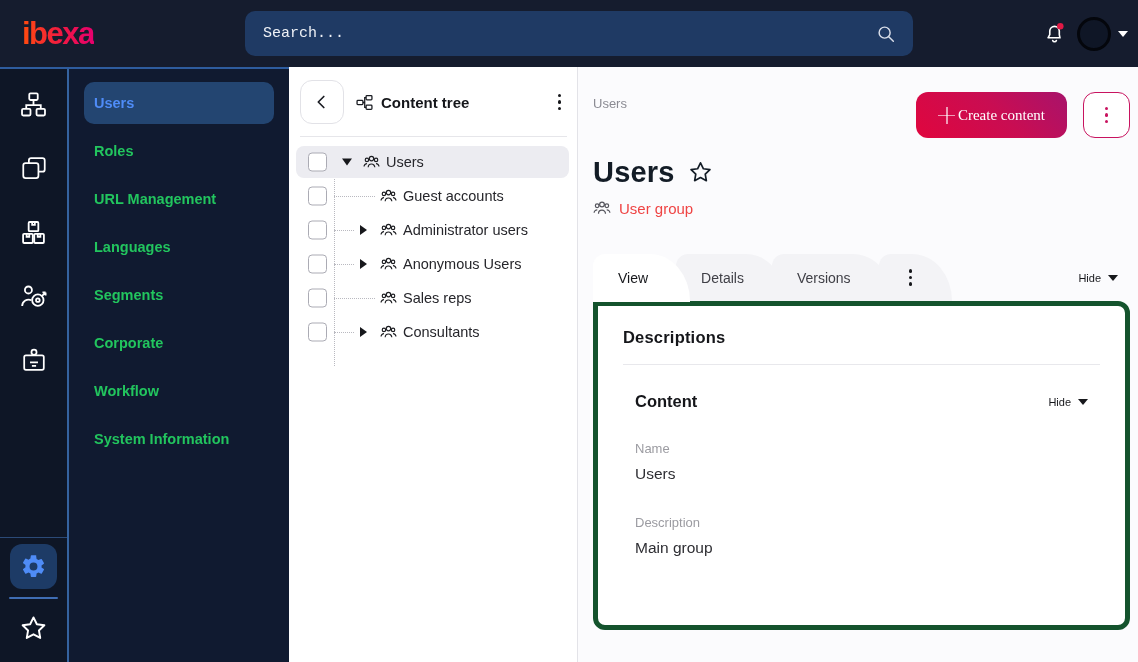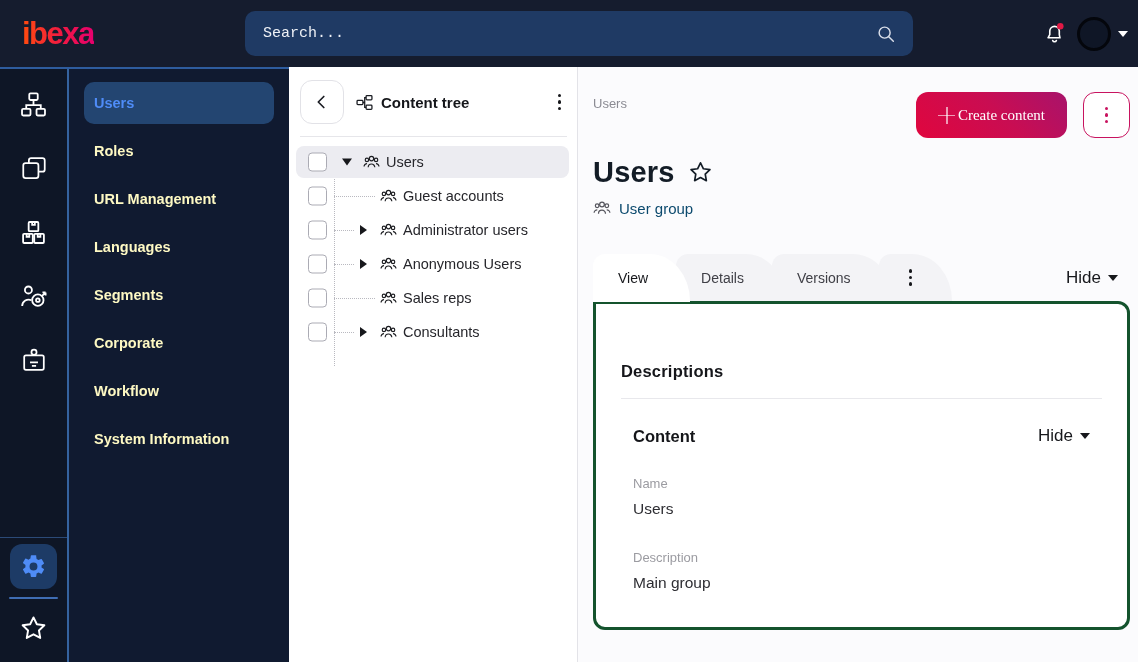--- a/index.html
+++ b/index.html
@@ -36,21 +36,21 @@
   .rail-div1 { width:100%; height:1px; background:#2b4a77; }
   .gear-tile { margin:6px 0 8px; width:47px; height:45px; border-radius:12px; background:#1d3b66;
                display:flex; align-items:center; justify-content:center; }
   .rail-div2 { width:49px; height:2px; background:#3f6db3; border-radius:2px; }
   .rail-star { margin:14px 0 18px; }
 
   
   .menubar { width:220px; background:#101a30; flex:none; padding-top:15px; }
   .menubar ul { list-style:none; }
   .menubar li { height:42px; margin:0 15px 6px; padding:0 10px; display:flex; align-items:center;
-                border-radius:10px; color:#fef9c3; font-size:14.5px; font-weight:600; cursor:pointer; }
+                border-radius:10px; color:#22c55e; font-size:14.5px; font-weight:600; cursor:pointer; }
   .menubar li.selected { background:#234571; color:#4f8cf7; }
 
   
   .treepanel { width:289px; flex:none; background:#fff; border-right:1px solid #e3e3e8;text-align:center; }
   .tree-head { display:flex; align-items:center; margin:13px 10px 0 11px; height:44px; }
   .back-btn { width:44px; height:44px; border:1px solid #e2e2e7; border-radius:12px; background:#fff;
               display:flex; align-items:center; justify-content:center; cursor:pointer; }
   .tree-title { display:flex; align-items:center; gap:8px; margin-left:12px; font-size:15px; font-weight:700; color:#15161a; }
   .tree-head-dots { margin-left:auto; margin-right:6px; }
   .vdots { display:flex; flex-direction:column; gap:3px; align-items:center; cursor:pointer; }
@@ -82,38 +82,38 @@
                 font-family:Liberation Serif, serif;
                 background:linear-gradient(45deg,#e0063e 0%,#c90d52 55%,#a8136b 100%); }
   .plus { position:relative; width:17px; height:17px; }
   .plus::before, .plus::after { content:''; position:absolute; background:rgba(255,255,255,.6); }
   .plus::before { left:8px; top:0; width:1.6px; height:17px; }
   .plus::after { top:8px; left:0; height:1.6px; width:17px; }
   .btn-dots { width:47px; height:46px; border:1px solid #c8135f; border-radius:12px; background:#fff;
               color:#c8135f; display:flex; align-items:center; justify-content:center; cursor:pointer; }
   .title-row { margin-top:18px; display:flex; align-items:center; gap:12px; }
   .page-title { font-size:29px; font-weight:700; color:#131c26; letter-spacing:.2px; }
-  .meta-row { margin-top:10px; display:flex; align-items:center; gap:8px; color:#0c4a6e; font-size:15px; }
+  .meta-row { margin-top:10px; display:flex; align-items:center; gap:8px; color:#ef4444; font-size:15px; }
   .meta-row .gicon { color:#54545c; }
 
   
   .tabs-row { margin-top:37px; display:flex; align-items:flex-end; margin-bottom:-1px; position:relative; z-index:2; padding-right:12px;text-align:center; }
   .tab { position:relative; height:47px; margin-bottom:1px; padding:0 42px 0 25px; display:flex; align-items:center;
          font-size:14px; color:#3f3f46; background:#f3f3f6; border-radius:12px 40px 0 0 / 12px 47px 0 0; cursor:pointer; }
   .tab + .tab { margin-left:-14px; }
   .tab.active { height:48px; margin-bottom:0; background:#fff; color:#17181c; z-index:5; }
   .tab:nth-child(2) { z-index:4; } .tab:nth-child(3) { z-index:3; } .tab:nth-child(4) { z-index:2; }
   .tab.more { padding:0 40px 0 30px; }
   .hide-link { margin-left:auto; align-self:center; display:flex; align-items:center; gap:7px;
-               font-size:17px; color:#17181c; cursor:pointer; }
+               font-size:11px; color:#17181c; cursor:pointer; }
   .hcaret { width:0; height:0; border-left:5px solid transparent; border-right:5px solid transparent; border-top:6px solid #17181c; }
 
   
-  .card { position:relative; z-index:1; background:#fff; border:3px solid #14532d; border-radius:0 12px 12px 12px;
-          min-height:329px; padding:58px 25px 0; }
+  .card { position:relative; z-index:1; background:#fff; border:5px solid #14532d; border-radius:0 12px 12px 12px;
+          min-height:329px; padding:22px 25px 0; }
   .card h2 { font-size:16.5px; font-weight:700; color:#15161a; letter-spacing:.2px; }
   .card .rule { height:1px; background:#e8e8ec; margin-top:17px; }
   .section { margin-top:27px; padding:0 12px; }
   .section-head { display:flex; justify-content:space-between; align-items:center; }
   .section-head h3 { font-size:16.5px; font-weight:700; color:#15161a; }
   .field { margin-top:30px; }
   .field + .field { margin-top:32px; }
   .field .flabel { font-size:13px; color:#9b9ba1; }
   .field .fvalue { margin-top:9px; font-size:15.5px; color:#2e2e33; }
   svg { display:block; }

